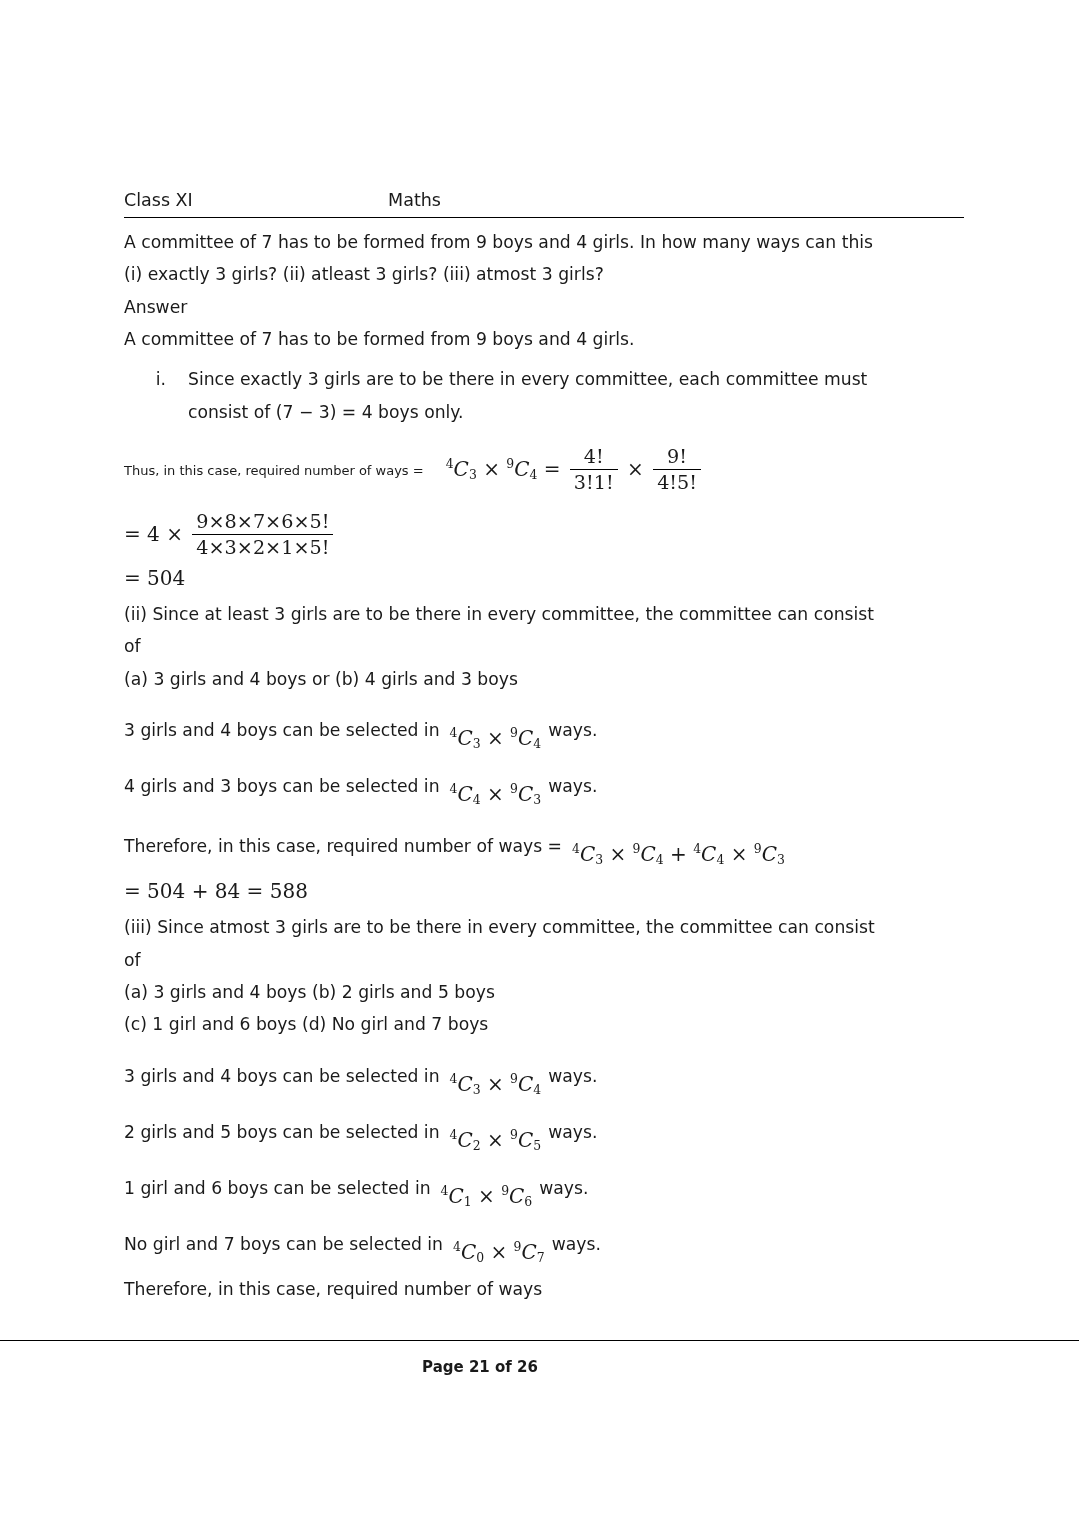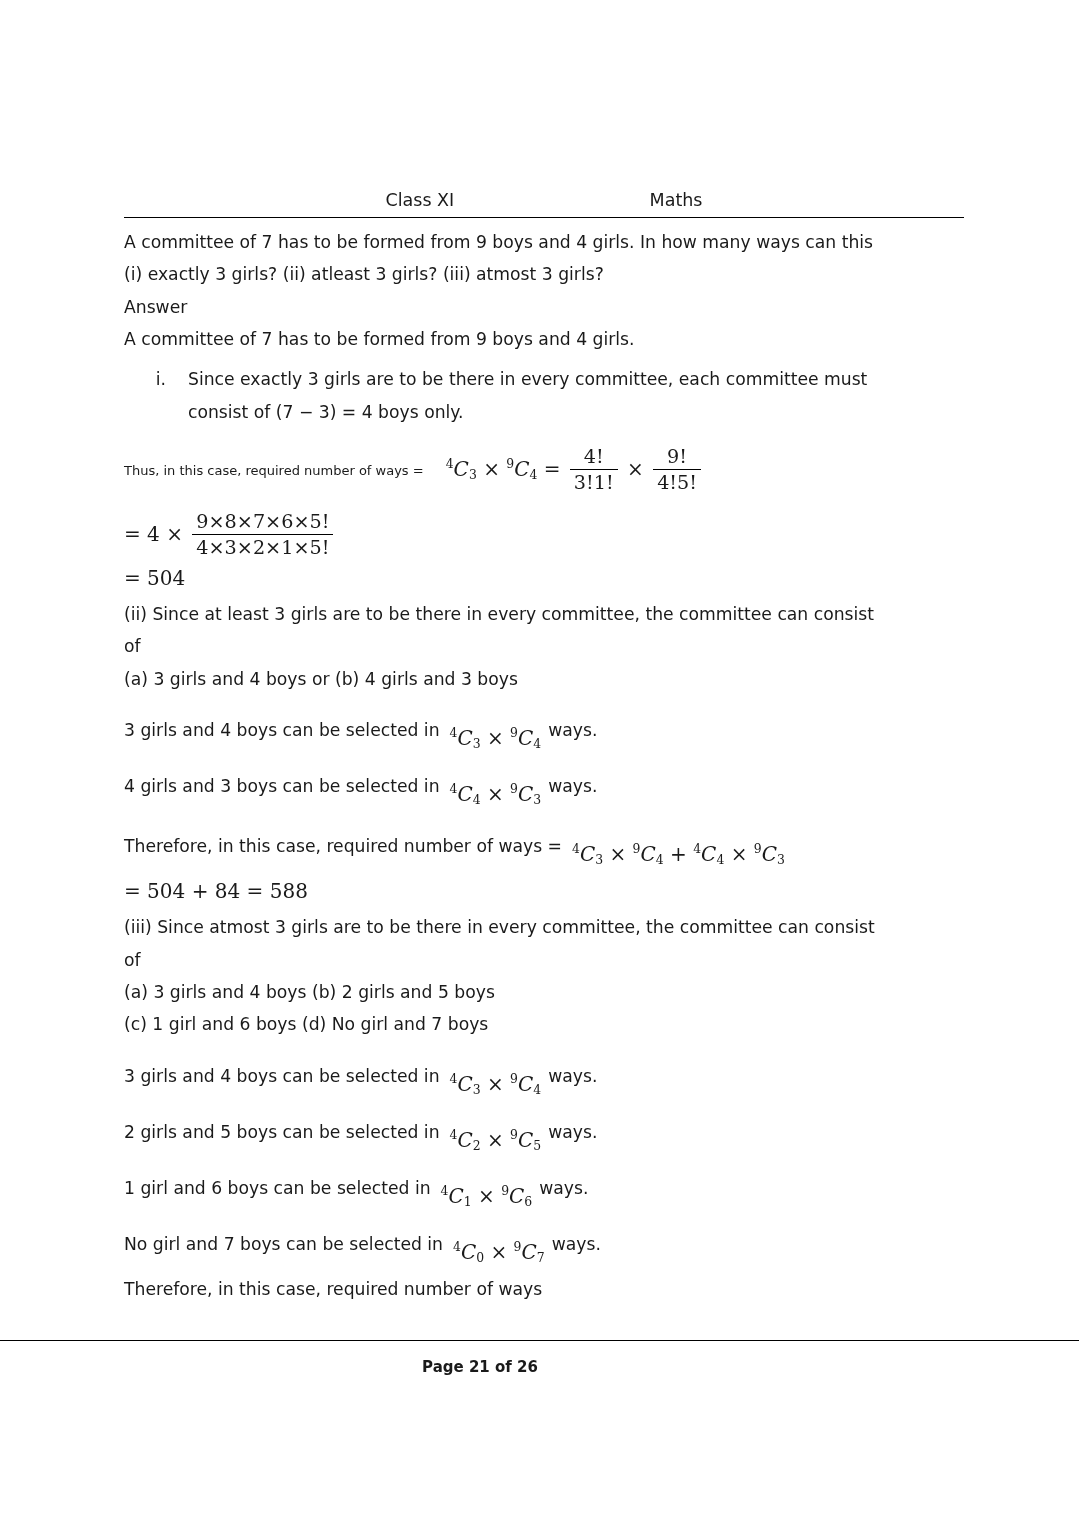--- a/index.html
+++ b/index.html
@@ -22,21 +22,21 @@
   }
   .content {
     position: absolute;
     left: 124px;
     top: 190px;
     width: 840px;
   }
   
   .doc-header {
     display: flex;
-    justify-content: center;
+    justify-content: flex-start;
     align-items: baseline;
     font-size: 17.5px;
     border-bottom: 1.4px solid #000;
     padding-bottom: 7px;
     width: 840px;
     gap: 37px;
   }
   .doc-header .left { width: 160px; text-align: left; }
   .doc-header .center { flex: 1; text-align: center; }
   .doc-header .right { width: 120px; text-align: right; }

